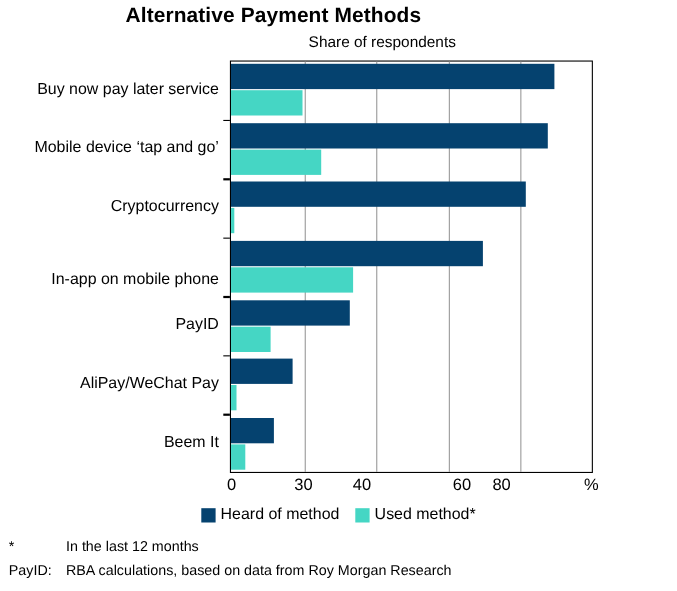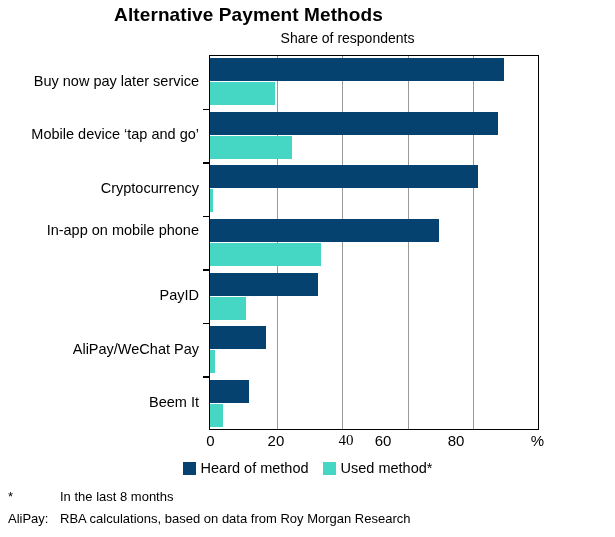--- a/index.html
+++ b/index.html
@@ -176,21 +176,21 @@
 
 <div id="figure">
 
   <div class="title">Alternative Payment Methods</div>
   <div class="subtitle">Share of respondents</div>
 
   <div id="ycats">
       <div class="ycat" style="top: 17.7857px;">Buy now pay later service</div>
       <div class="ycat" style="top: 124.929px;">Cryptocurrency</div>
       <div class="ycat" style="top: 71.3571px;">Mobile device ‘tap and go’</div>
-      <div class="ycat" style="top: 167px;">In-app on mobile phone</div>
+      <div class="ycat" style="top: 191px;">In-app on mobile phone</div>
       <div class="ycat" style="top: 232.071px;">PayID</div>
       <div class="ycat" style="top: 285.643px;">AliPay/WeChat Pay</div>
       <div class="ycat" style="top: 339.214px;">Beem It</div>
     </div>
   <div id="ytickmarks">
       <div class="ytick" style="top: 53.5714px;"></div>
       <div class="ytick" style="top: 107.143px;"></div>
       <div class="ytick" style="top: 160.714px;"></div>
       <div class="ytick" style="top: 214.286px;"></div>
       <div class="ytick" style="top: 267.857px;"></div>
@@ -217,42 +217,42 @@
         <div class="bar used" title="PayID — Used method*: 11%" style="top: 240.571px; height: 23px; width: 35.97px;"></div>
         <div class="bar heard" title="AliPay/WeChat Pay — Heard of method: 17%" style="top: 270.143px; height: 23px; width: 55.59px;"></div>
         <div class="bar used" title="AliPay/WeChat Pay — Used method*: 1.5%" style="top: 294.143px; height: 23px; width: 4.905px;"></div>
         <div class="bar heard" title="Beem It — Heard of method: 12%" style="top: 323.714px; height: 23px; width: 39.24px;"></div>
         <div class="bar used" title="Beem It — Used method*: 4%" style="top: 347.714px; height: 23px; width: 13.08px;"></div>
       </div>
   </div>
 
   <div id="xticklabels">
       <div class="xtick" style="left: 210.5px;">0</div>
-      <div class="xtick" style="left: 275.9px;">20</div>
-      <div class="xtick" style="left: 346px; font-family: Liberation Serif, serif;">40</div>
-      <div class="xtick" style="left: 383px;">60</div>
+      <div class="xtick" style="left: 275.9px;">30</div>
+      <div class="xtick" style="left: 329px;">40</div>
+      <div class="xtick" style="left: 420px;">60</div>
       <div class="xtick" style="left: 456px;">80</div>
       <div class="xtick" style="left: 537.5px;">%</div>
     </div>
 
   <div id="legend">
       <div class="legend-item">
         <span class="legend-swatch heard"></span>
         <span class="legend-label">Heard of method</span>
       </div>
       <div class="legend-item">
         <span class="legend-swatch used"></span>
         <span class="legend-label">Used method*</span>
       </div>
     </div>
 
   <div id="footnotes">
       <div class="footnote-row">
         <span class="footnote-marker">*</span>
-        <span class="footnote-text">In the last 8 months</span>
+        <span class="footnote-text">In the last 12 months</span>
       </div>
       <div class="footnote-row">
-        <span class="footnote-marker">AliPay:</span>
+        <span class="footnote-marker">PayID:</span>
         <span class="footnote-text">RBA calculations, based on data from Roy Morgan Research</span>
       </div>
     </div>
 
 </div>
 
 </body></html>

